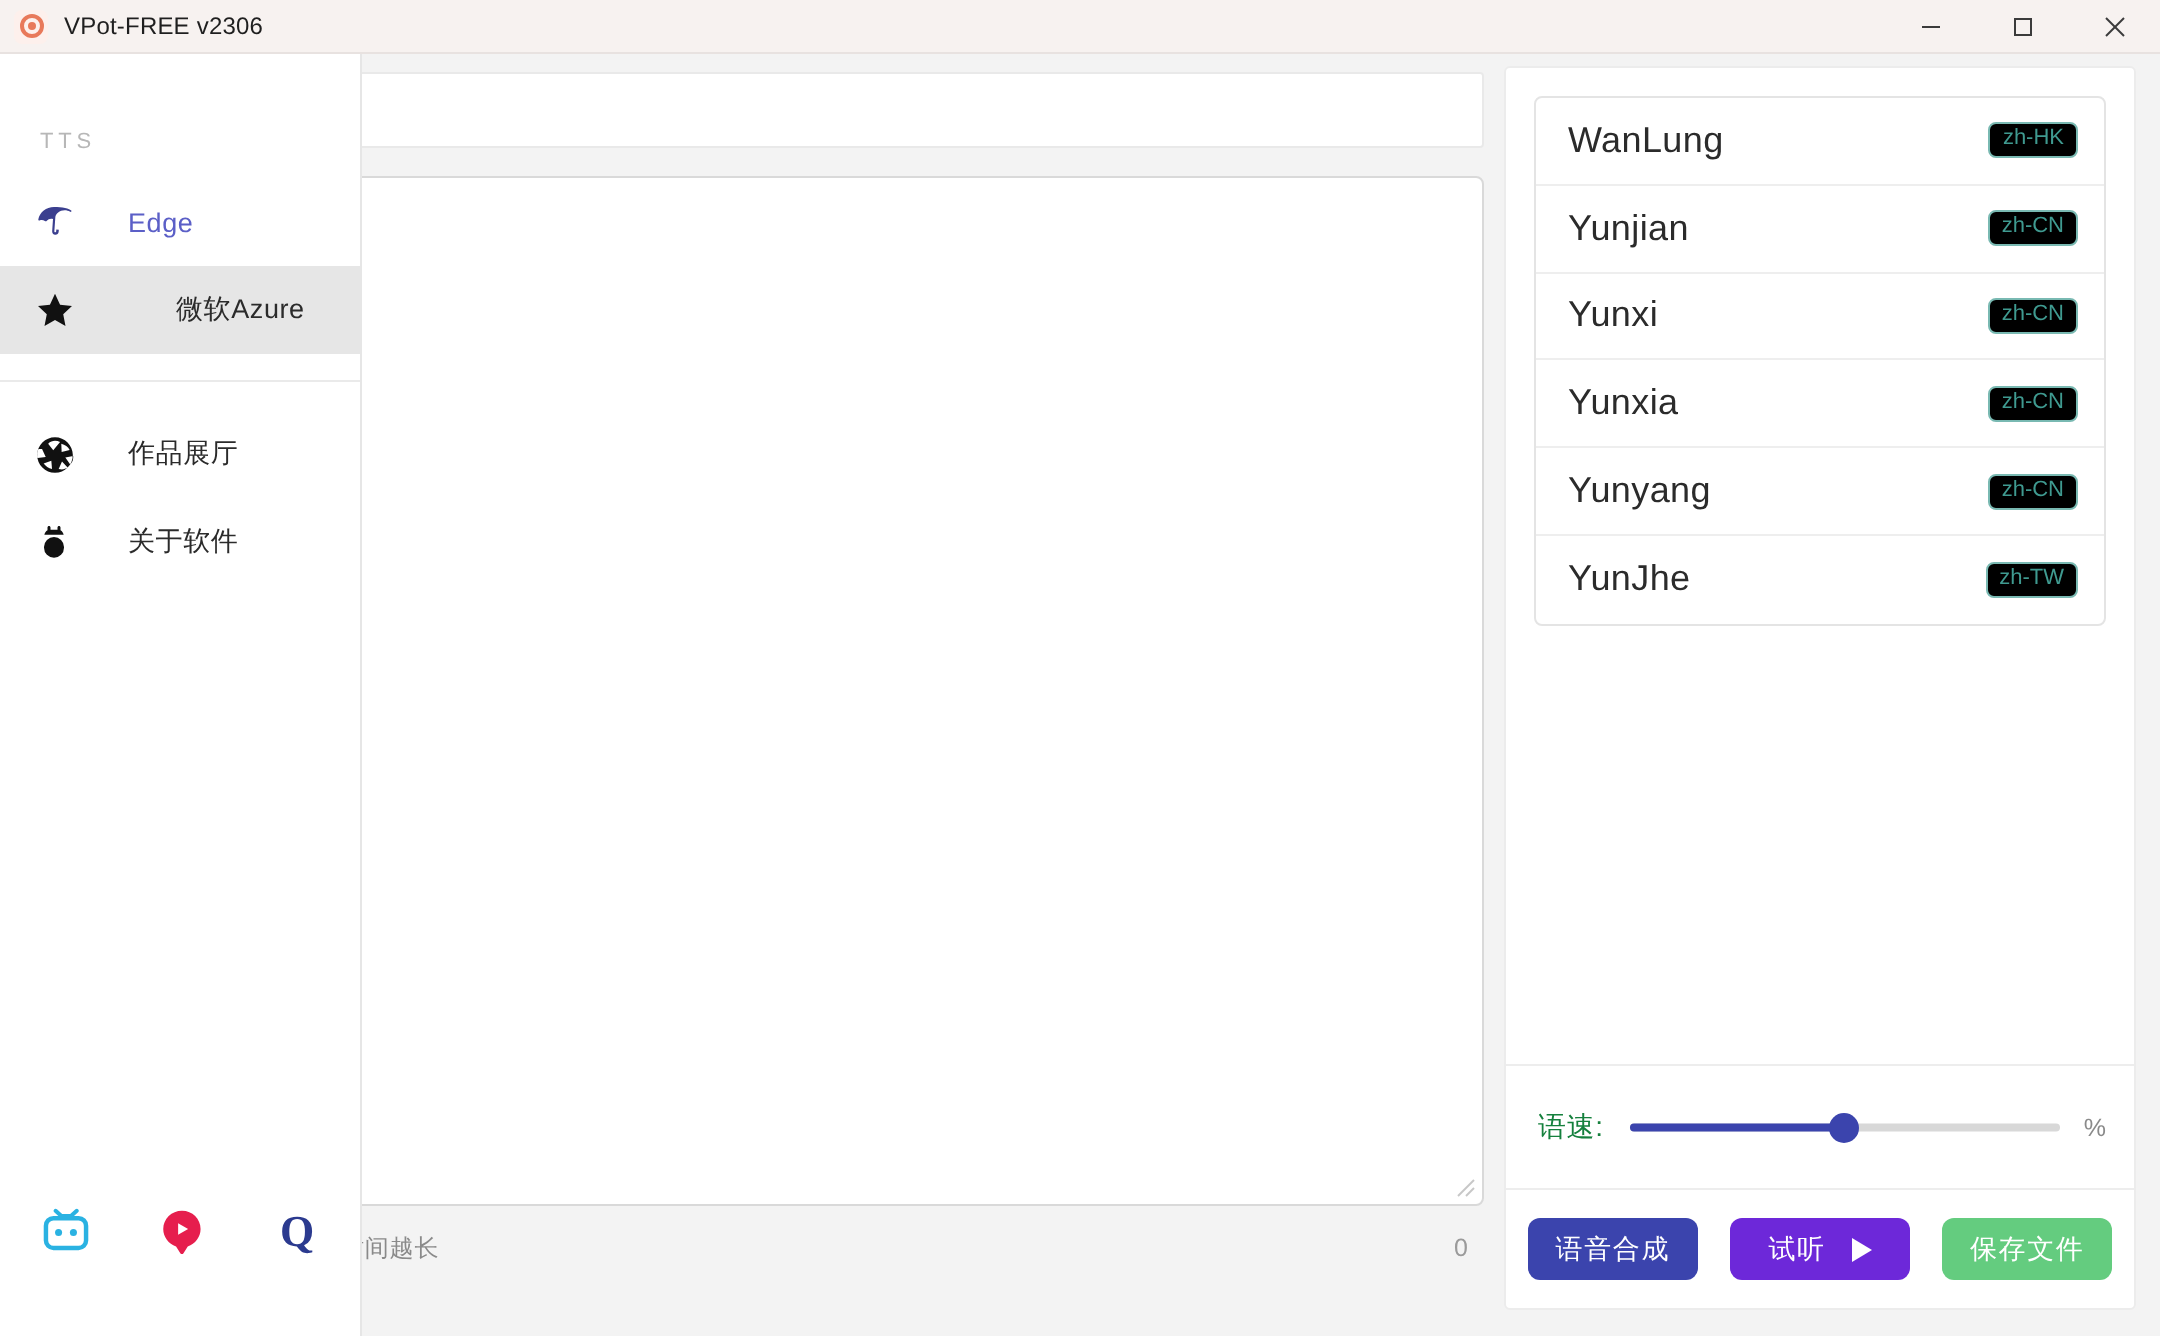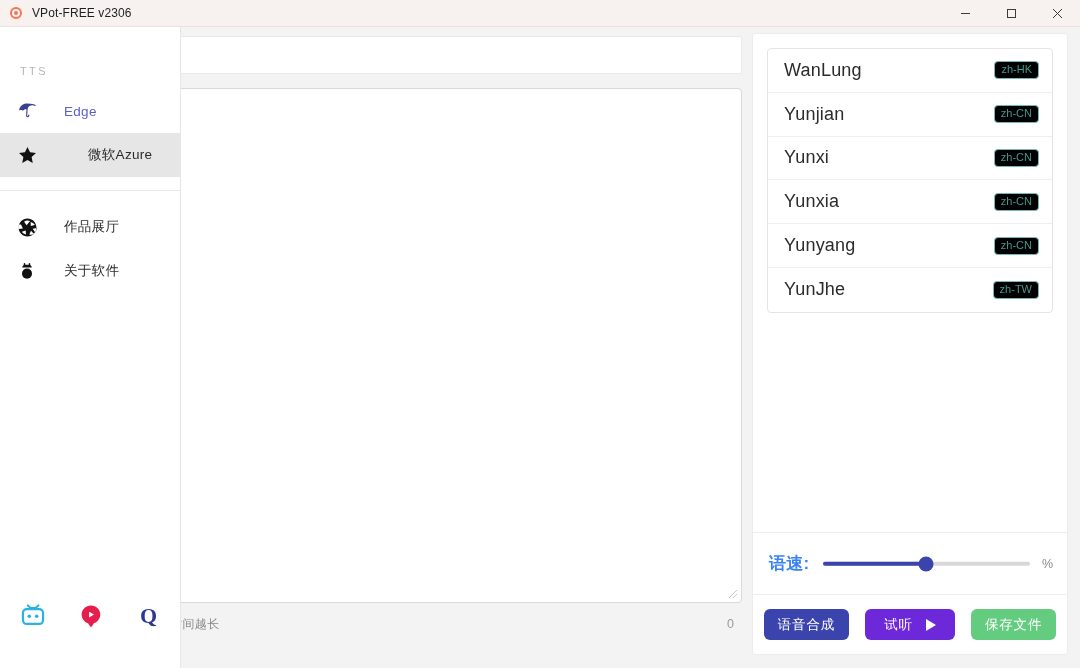--- a/index.html
+++ b/index.html
@@ -209,21 +209,21 @@
     line-height: 1;
     background: #000000;
   }
 
   .rp-speed {
     flex: 0 0 62px;
     border-top: 1px solid #ededed;
     display: flex; align-items: center;
     padding: 0 14px 0 16px;
   }
-  .speed-label { font-size: 17px; color: #3b82f6; letter-spacing: .3px; font-weight: bold; }
+  .speed-label { font-size: 14px; color: #15803d; letter-spacing: .3px; }
   .slider {
     position: relative;
     flex: 1 1 auto;
     height: 18px;
     margin: 0 12px 0 13px;
     display: flex; align-items: center;
   }
   .slider .track {
     position: absolute; left: 0; right: 0; top: 50%;
     transform: translateY(-50%);

